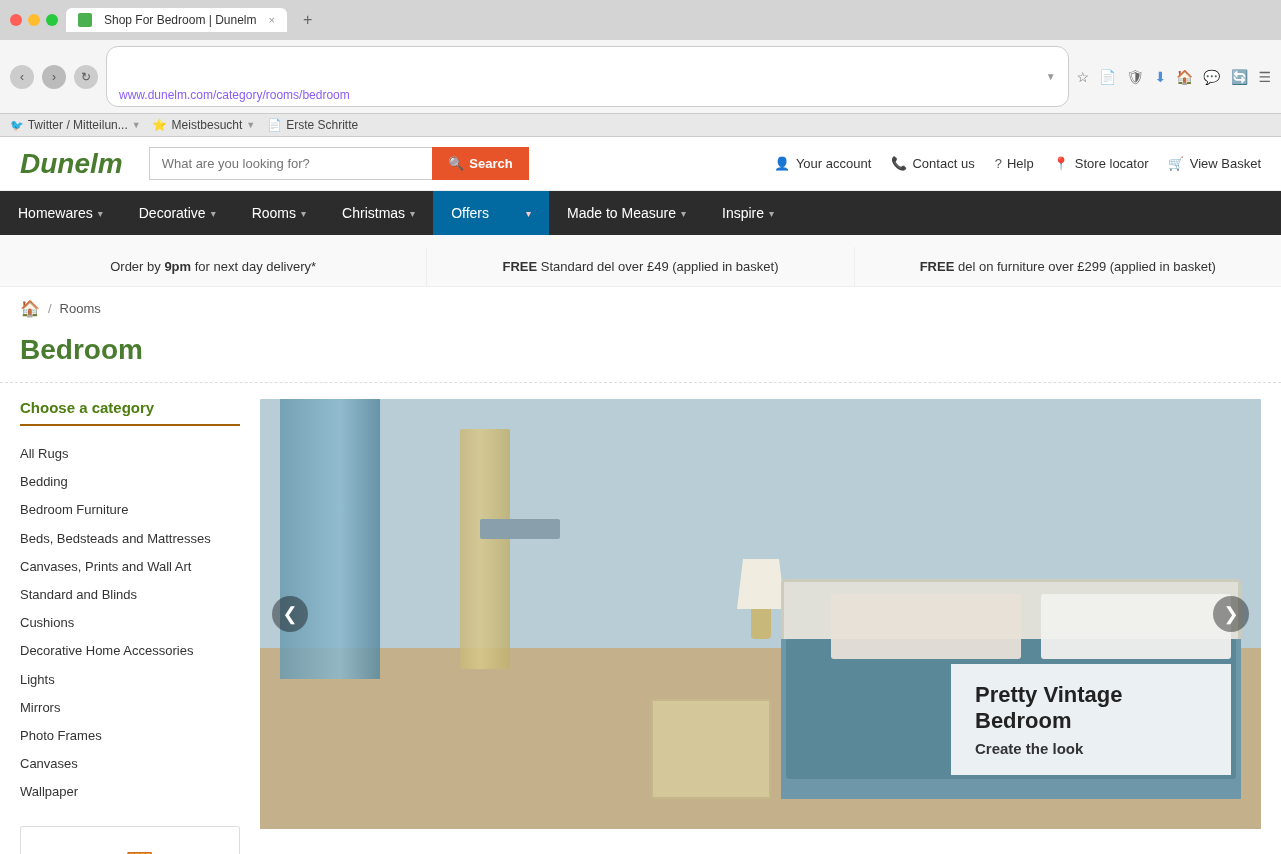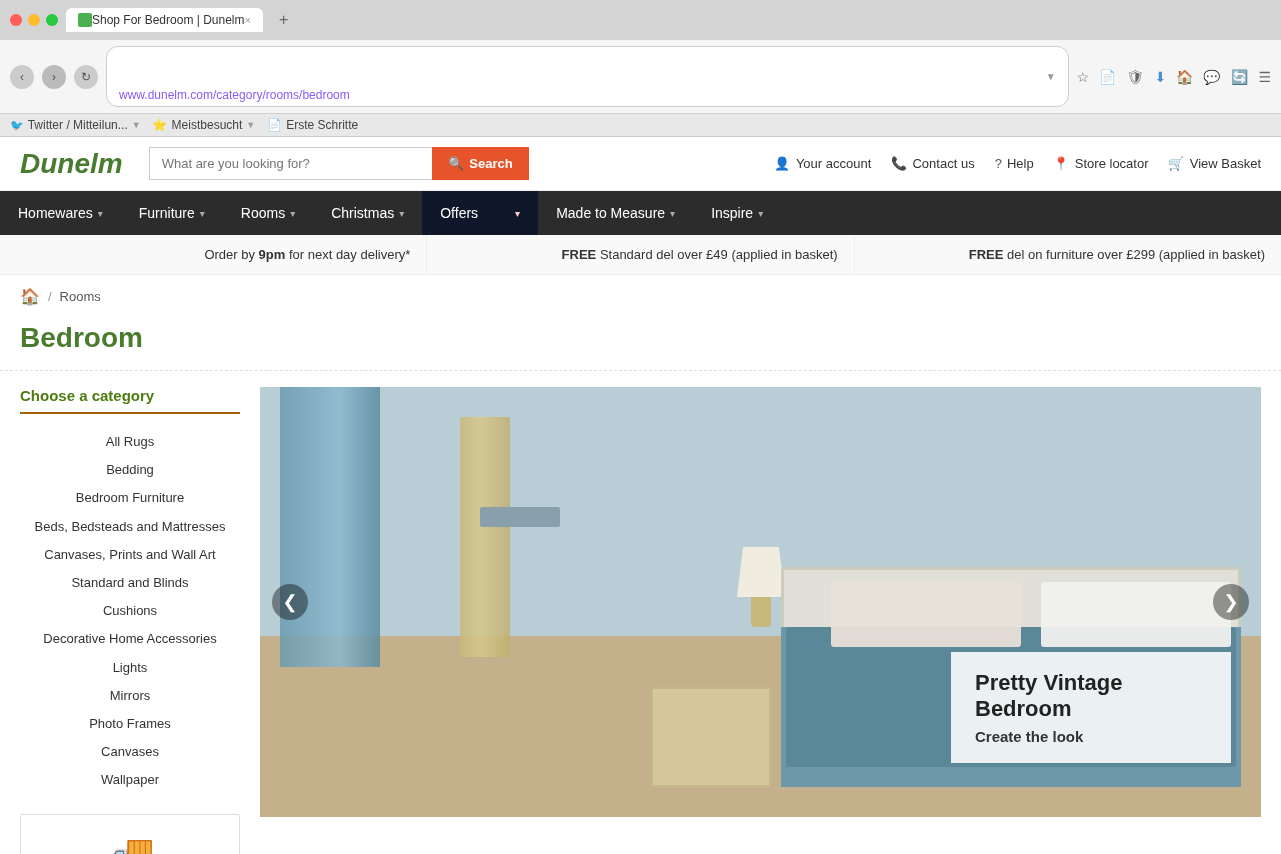--- a/index.html
+++ b/index.html
@@ -23,21 +23,21 @@
     }
     .dot-red { background: #ff5f56; }
     .dot-yellow { background: #ffbd2e; }
     .dot-green { background: #27c93f; }
     .browser-tab {
       background: #fff;
       border-radius: 6px 6px 0 0;
       padding: 5px 12px;
       display: flex;
       align-items: center;
-      gap: 0;
+      gap: 12px;
       font-size: 12px;
       color: #333;
     }
     .tab-favicon {
       width: 14px; height: 14px;
       background: #4CAF50;
       border-radius: 2px;
       display: inline-block;
     }
     .tab-close {
@@ -182,37 +182,38 @@
     .nav-item {
       padding: 14px 18px;
       color: #fff;
       font-size: 14px;
       cursor: pointer;
       display: flex;
       align-items: center;
       gap: 5px;
       white-space: nowrap;
     }
-    .nav-item.offers { background: #0f172a; gap: 37px; }
+    .nav-item.offers { background: #0369a1; gap: 37px; }
     .nav-chevron { font-size: 10px; color: #aaa; }
     .nav-item.offers .nav-chevron { color: #fcc; }
 
     
     .promo-banner {
       display: flex;
       background: #f9f9f9;
       border-bottom: 1px solid #eee;
     }
     .promo-item {
       flex: 1;
-      text-align: right;
+      text-align: center;
       padding: 12px 16px;
       font-size: 13px;
       color: #333;
       border-right: 1px solid #eee;
+      margin-top: 12px;
     }
     .promo-item:last-child { border-right: none; }
     .promo-bold { font-weight: bold; }
     .promo-free { font-weight: bold; color: #333; }
 
     
     .breadcrumb {
       padding: 12px 20px;
       display: flex;
       align-items: center;
@@ -253,21 +254,20 @@
       padding-bottom: 8px;
       border-bottom: 2px solid #a16207;
     }
     .sidebar-list { list-style: none; }
     .sidebar-item {
       padding: 5px 0;
       font-size: 13px;
       color: #333;
       cursor: pointer;
       line-height: 1.4;
-      text-align: center;
     }
 
     
     .delivery-box {
       margin-top: 20px;
       border: 1px solid #ddd;
       padding: 16px;
       border-radius: 2px;
       text-align: center;
     }
@@ -477,21 +477,21 @@
     </a>
   </div>
 </div>
 
 <nav class="main-nav">
   <div class="nav-item">
     <span>Homewares</span>
     <span class="nav-chevron">▾</span>
   </div>
   <div class="nav-item">
-    <span>Furniture</span>
+    <span>Decorative</span>
     <span class="nav-chevron">▾</span>
   </div>
   <div class="nav-item">
     <span>Rooms</span>
     <span class="nav-chevron">▾</span>
   </div>
   <div class="nav-item">
     <span>Christmas</span>
     <span class="nav-chevron">▾</span>
   </div>

